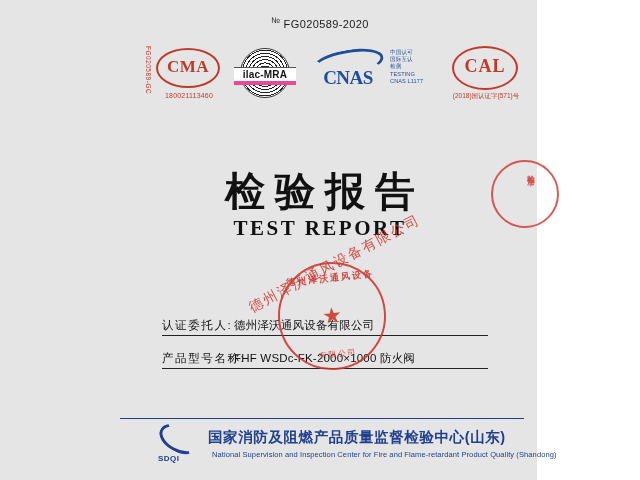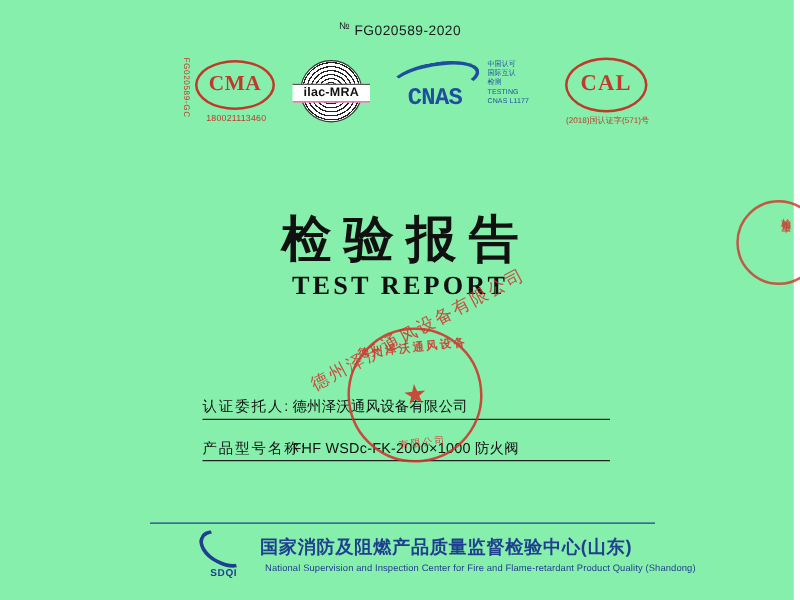--- a/index.html
+++ b/index.html
@@ -9,23 +9,23 @@
   body {
     width: 640px;
     height: 480px;
     background: #ffffff;
     font-family: "Liberation Sans", sans-serif;
     overflow: hidden;
     position: relative;
   }
   .page {
     position: relative;
-    width: 635px;
+    width: 537px;
     height: 480px;
-    background: #86efac;
+    background: #e5e5e5;
   }
 
   
   .report-no {
     position: absolute;
     top: 16px;
     left: 0;
     width: 640px;
     text-align: center;
     font-size: 11px;
@@ -123,21 +123,21 @@
     box-sizing: border-box;
   }
   .ilac-band {
     position: absolute;
     left: 0;
     top: 21px;
     width: 62px;
     height: 13px;
     background: #fff;
     border-top: 1px solid #555;
-    border-bottom: 1px solid #ec4899;
+    border-bottom: 4px solid #ec4899;
     text-align: center;
     font-family: "Liberation Sans", sans-serif;
     font-weight: bold;
     font-size: 10px;
     line-height: 13px;
     color: #111;
     letter-spacing: 0.2px;
   }
 
   
@@ -160,21 +160,21 @@
     border-left-color: transparent;
     transform: rotate(-10deg);
     box-sizing: border-box;
   }
   .cnas-text {
     position: absolute;
     left: 0;
     top: 17px;
     width: 76px;
     text-align: center;
-    font-family: Liberation Mono, monospace;
+    font-family: Liberation Serif, serif;
     font-weight: bold;
     font-size: 19px;
     color: #1f4e9c;
     letter-spacing: -0.5px;
   }
 
   
   .cnas-side {
     position: absolute;
     left: 252px;
@@ -413,21 +413,20 @@
     border-right-color: transparent;
     border-top-color: transparent;
     transform: rotate(28deg);
     box-sizing: border-box;
   }
   .sdqi-text {
     position: absolute;
     left: 0;
     top: 28px;
     width: 42px;
-    text-align: center;
     font-size: 8px;
     font-weight: bold;
     color: #1f3f8f;
     letter-spacing: 0.5px;
   }
   .footer-cn {
     position: absolute;
     left: 88px;
     top: 4px;
     font-size: 14.5px;

